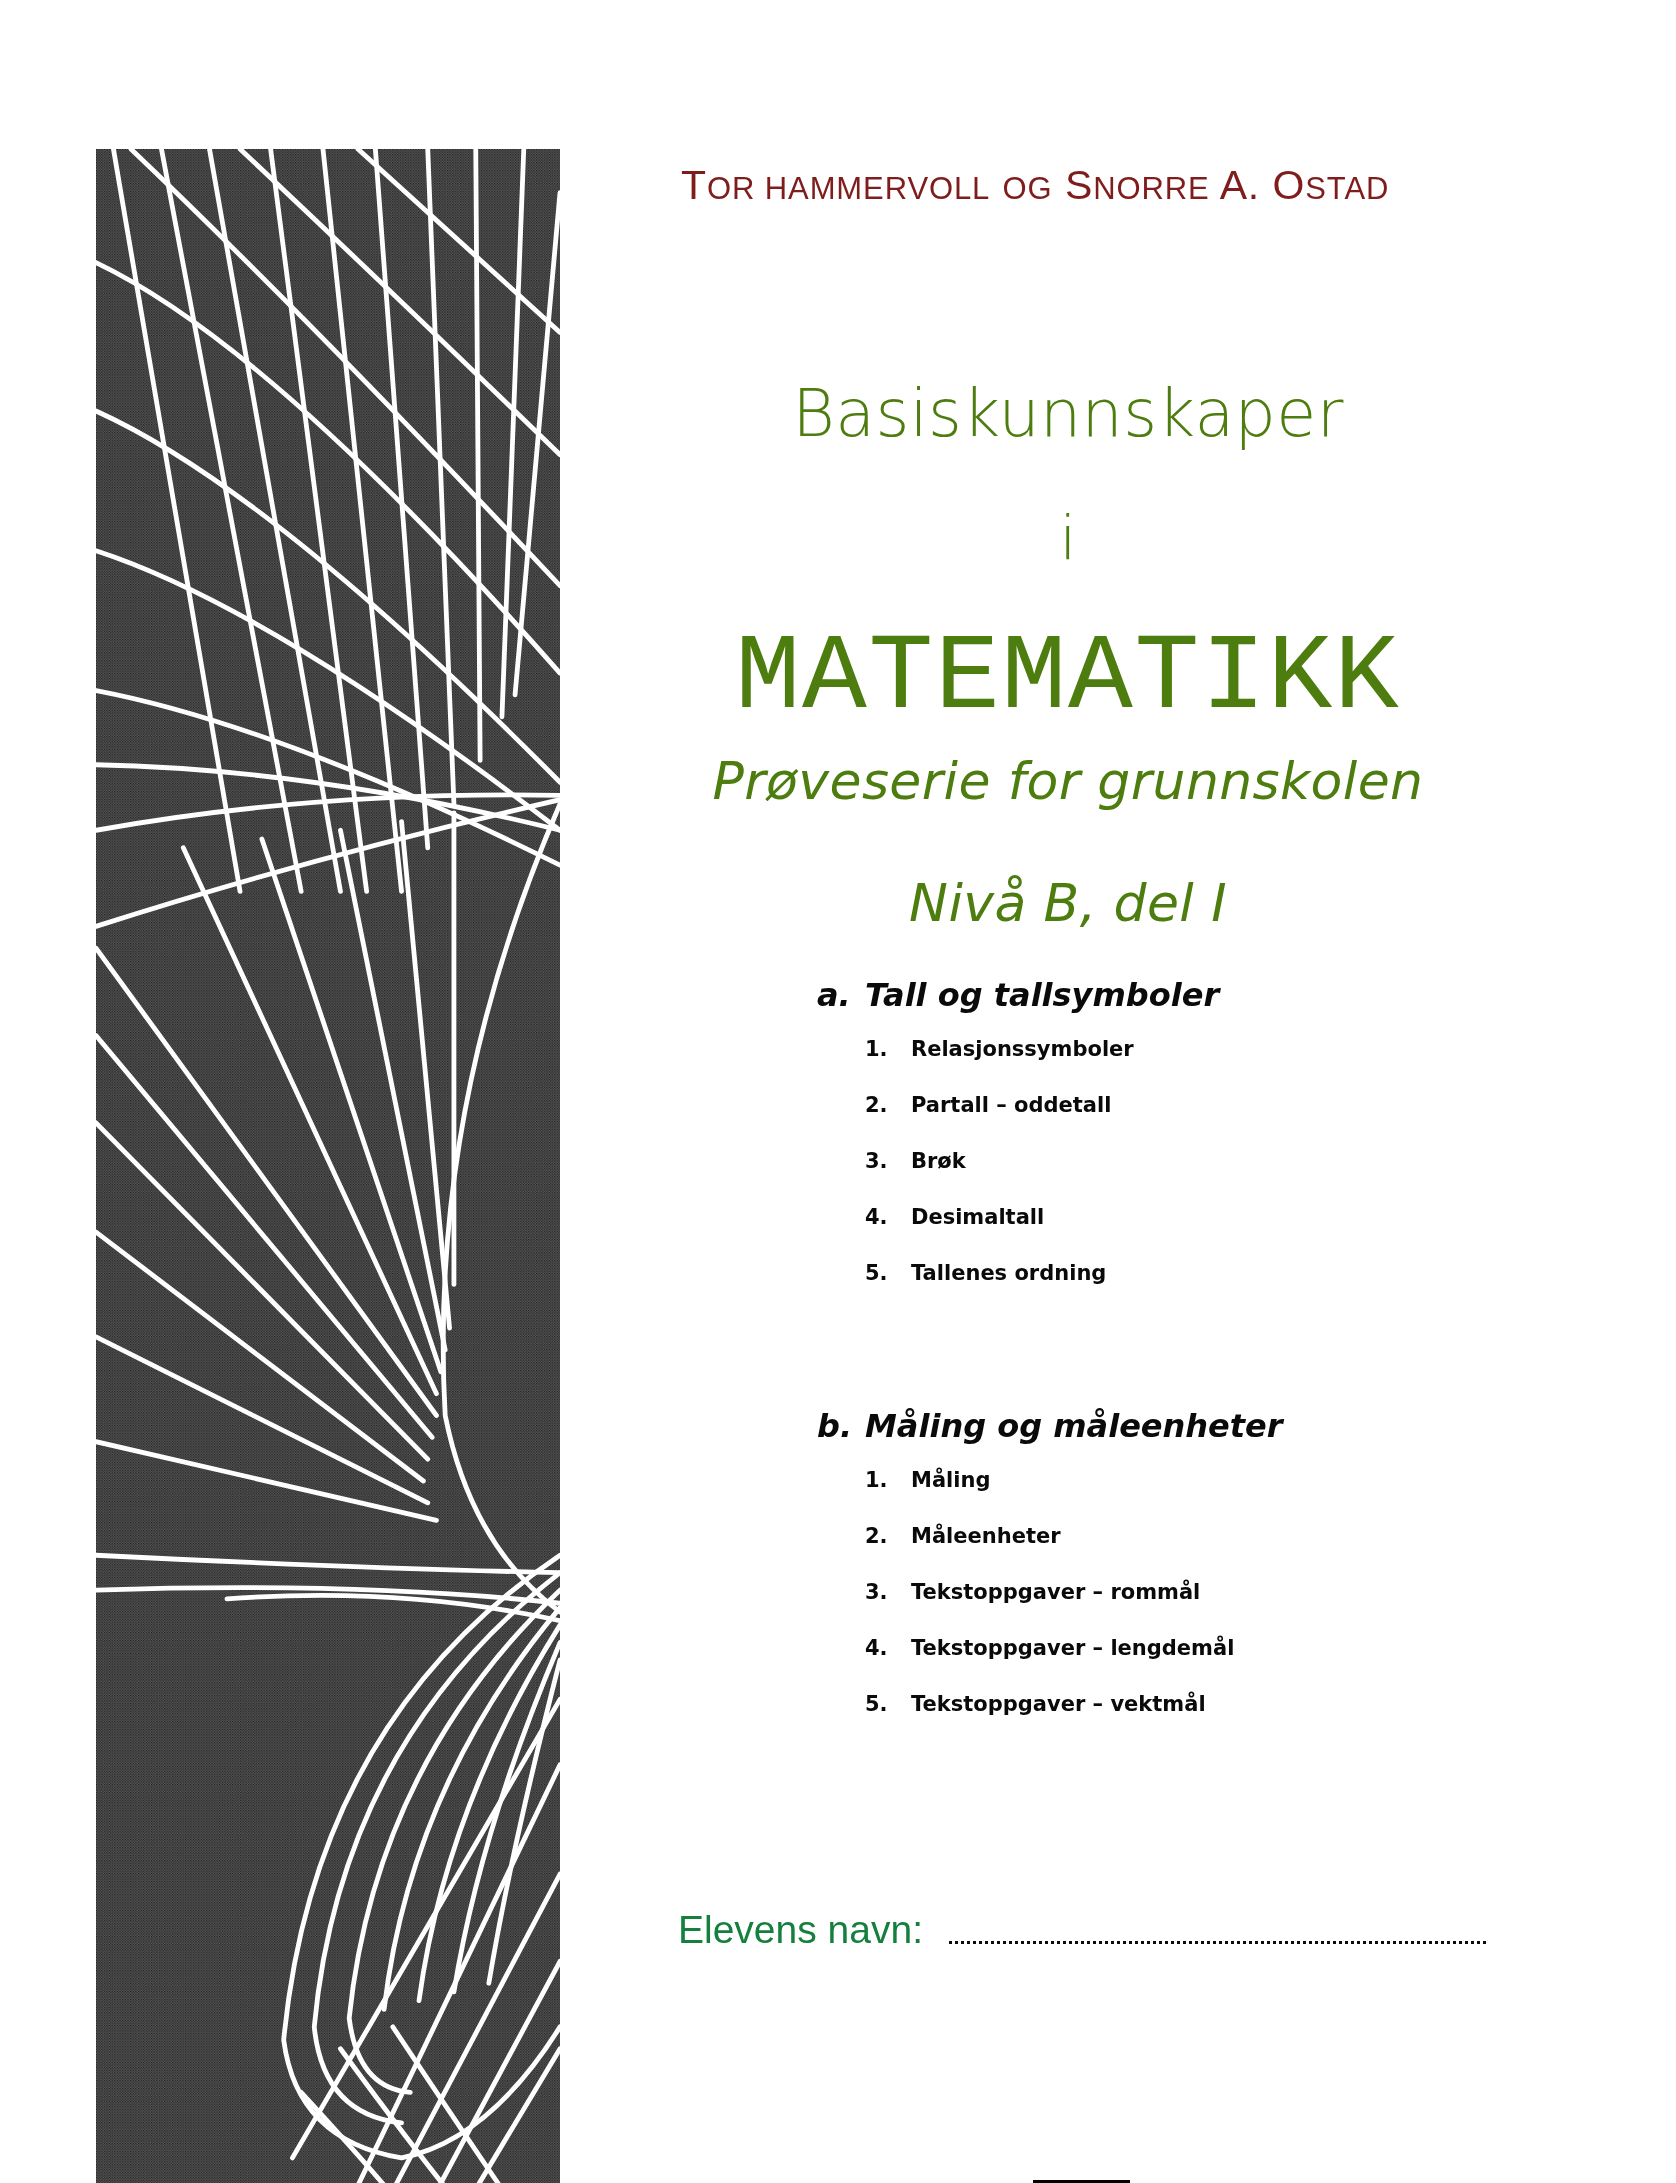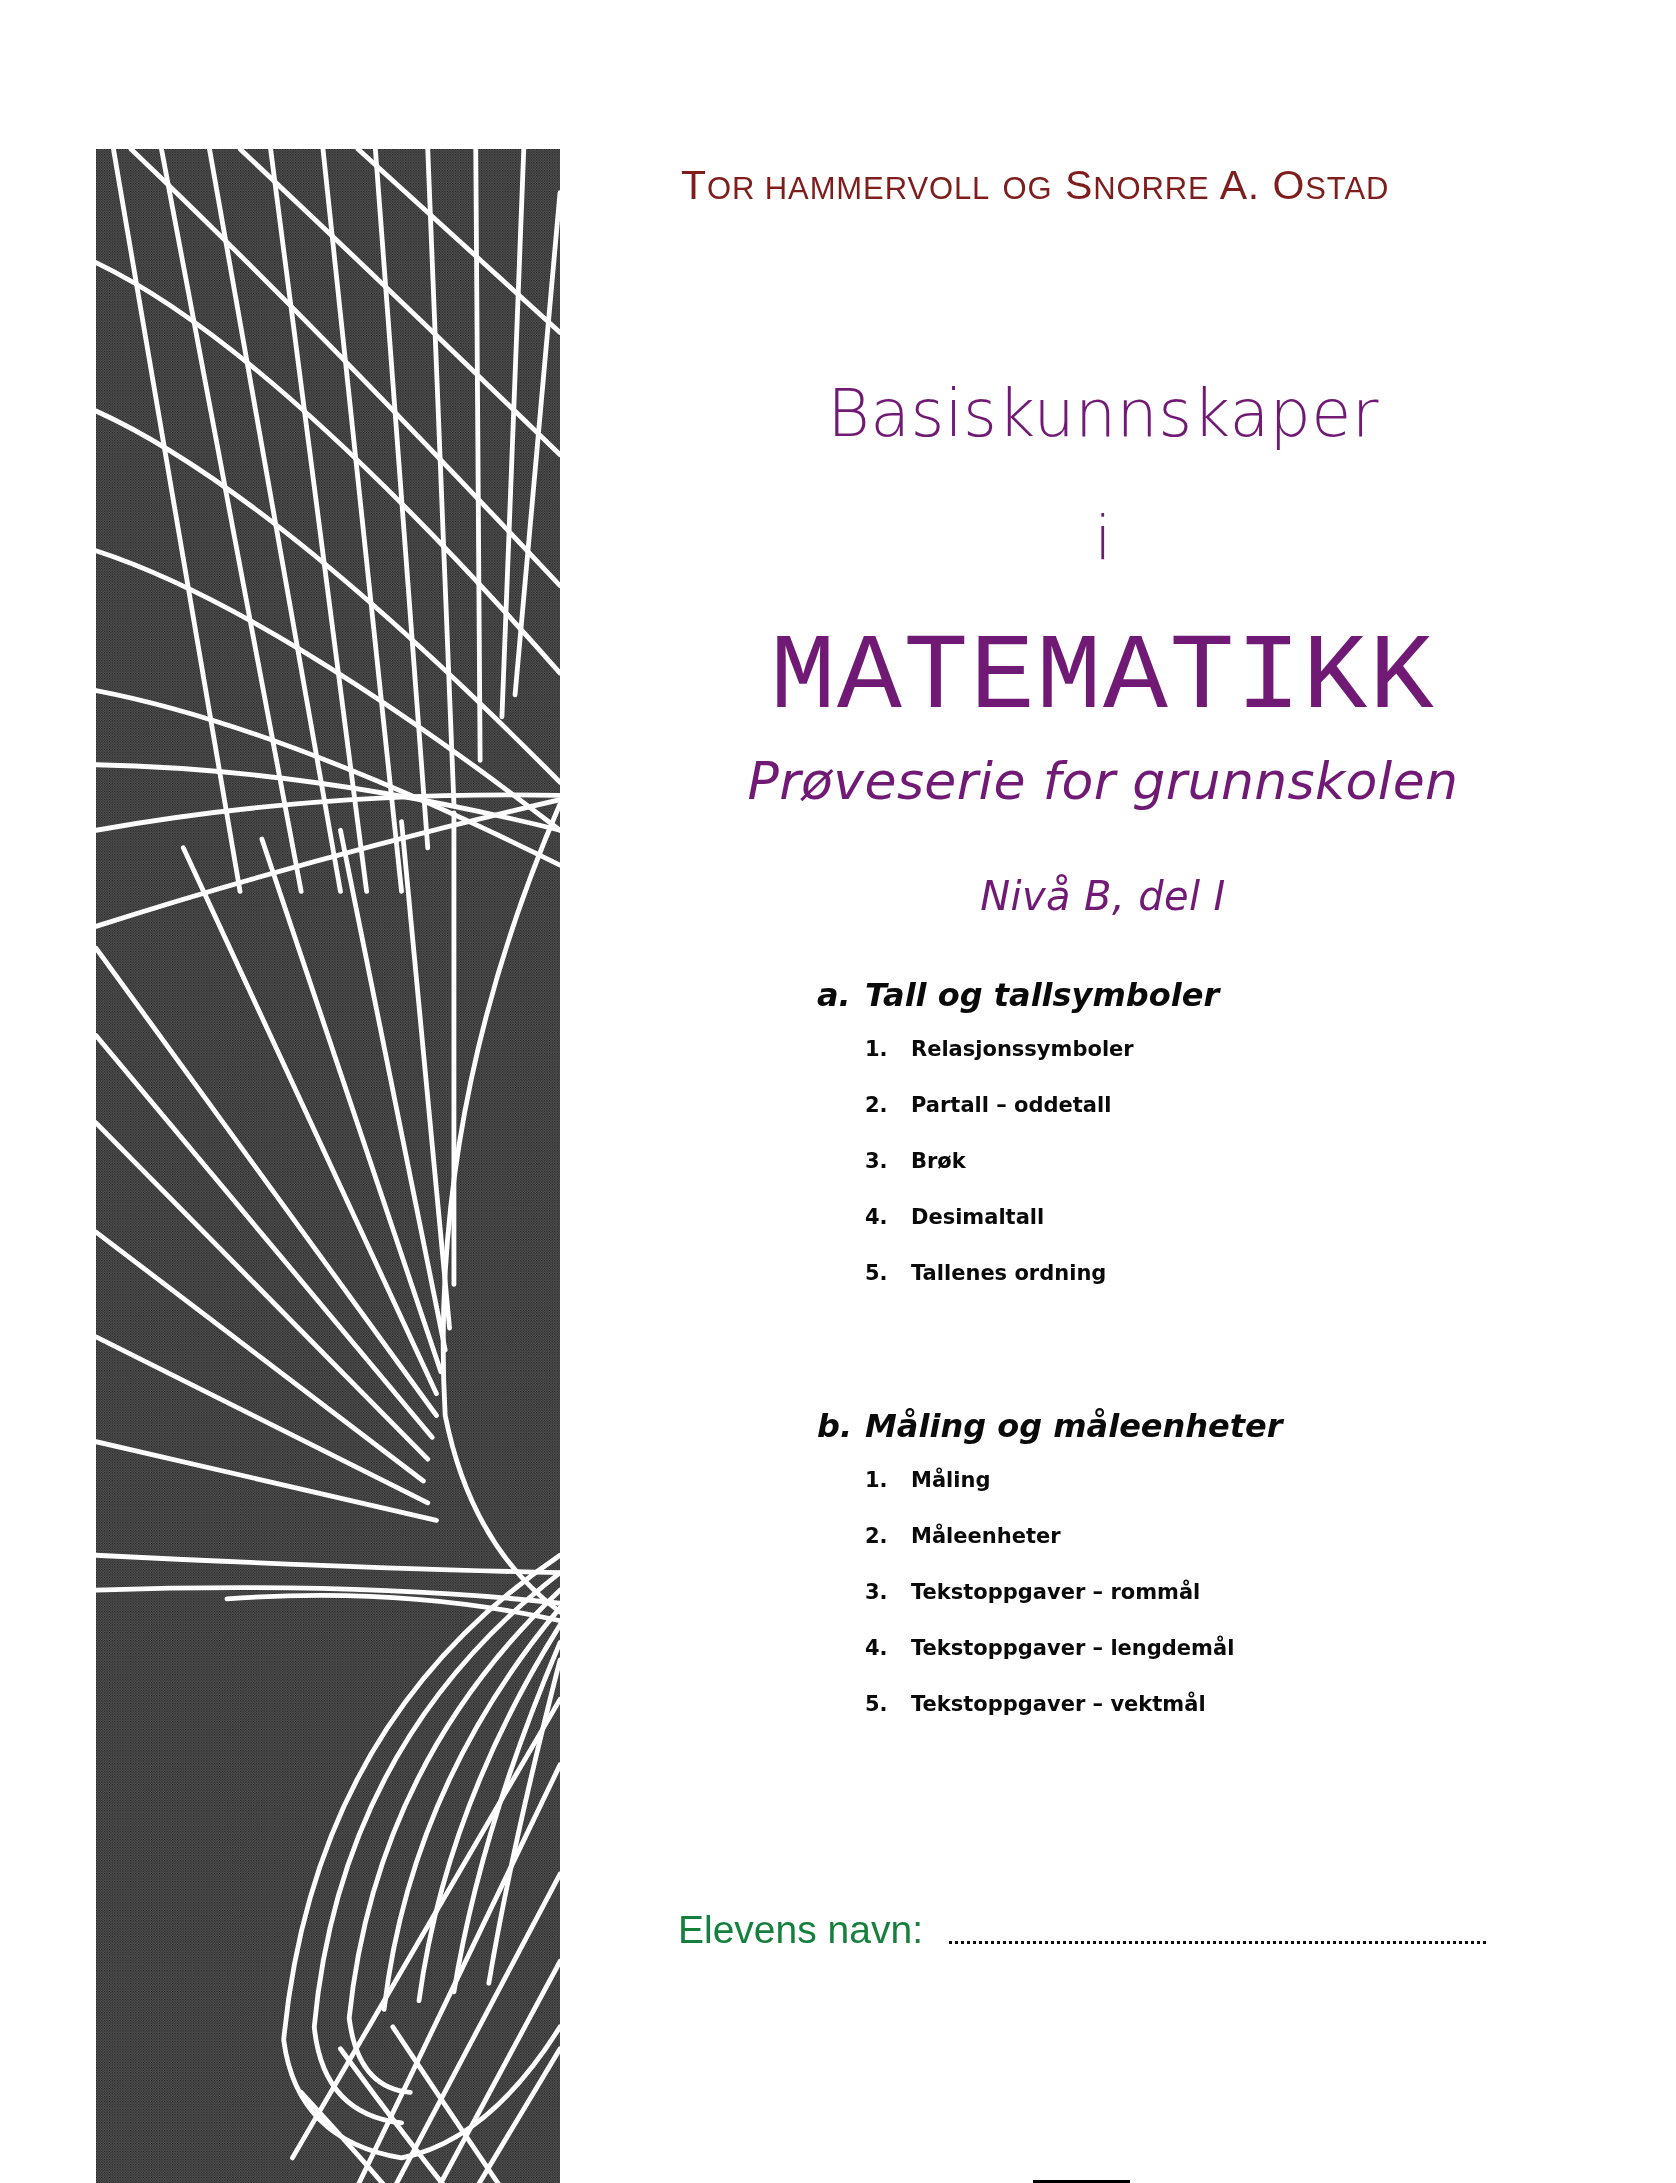--- a/index.html
+++ b/index.html
@@ -5,26 +5,26 @@
   html, body { margin:0; padding:0; background:#ffffff; }
   body { width:1677px; height:2371px; position:relative; overflow:hidden; color:#0a0a0a; }
 
   .art-panel { position:absolute; left:96px; top:149px; width:464px; height:2091px; overflow:hidden; background:#3c3c3c; }
   .art-panel svg { display:block; width:100%; height:100%; }
 
   .authors { position:absolute; left:681px; top:162px; width:830px; font-family:"Liberation Sans", sans-serif; font-size:41px; letter-spacing:0.9px; white-space:nowrap; color:#7f1d1d; }
   .authors .cap { font-size:41px; }
   .authors .sc { font-size:31px; }
 
-  .center-col { position:absolute; left:699px; width:808px; text-align:center; font-family:"DejaVu Sans", sans-serif; color:#701a75; }
+  .center-col { position:absolute; left:664px; width:808px; text-align:center; font-family:"DejaVu Sans", sans-serif; color:#4d7c0f; }
   .title-1 { top:376px; font-size:65px; font-weight:300; letter-spacing:0.4px; }
   .title-i { top:502px; font-size:61px; font-weight:300; }
   .title-main { top:581px; font-size:108px; font-weight:normal; letter-spacing:1.7px; font-family:Liberation Mono, monospace;margin-top:36px; }
   .subtitle { top:751px; font-size:52px; font-weight:300; font-style:italic; letter-spacing:0.4px; }
-  .level { top:873px; font-size:40px; font-weight:300; font-style:italic; letter-spacing:0.4px;text-align:center; }
+  .level { top:873px; font-size:52px; font-weight:300; font-style:italic; letter-spacing:0.4px;text-align:center; }
 
   .toc { position:absolute; left:817px; font-family:"DejaVu Sans", sans-serif; color:#0a0a0a; }
   .toc-head { font-size:32px; font-weight:bold; font-style:italic; height:52px; line-height:52px; white-space:nowrap; }
   .toc-head .letter { display:inline-block; width:48px; }
   .toc-item { font-size:21px; font-weight:700; height:56px; line-height:56px; white-space:nowrap; padding-left:48px; }
   .toc-item .num { display:inline-block; width:46px; }
   .toc-a { top:969px; }
   .toc-b { top:1400px; }
 
   .name-row { position:absolute; left:678px; top:1908px; display:flex; align-items:flex-end; font-family:"Liberation Sans", sans-serif; font-size:39px; color:#15803d; }

